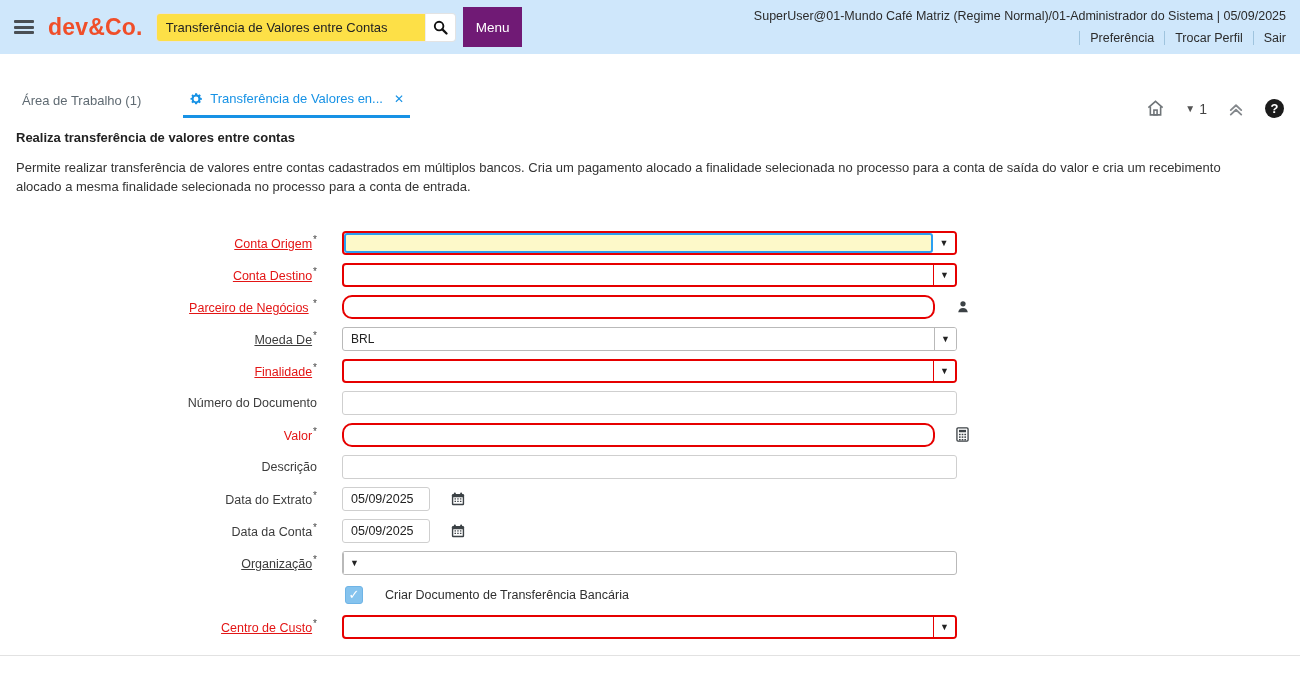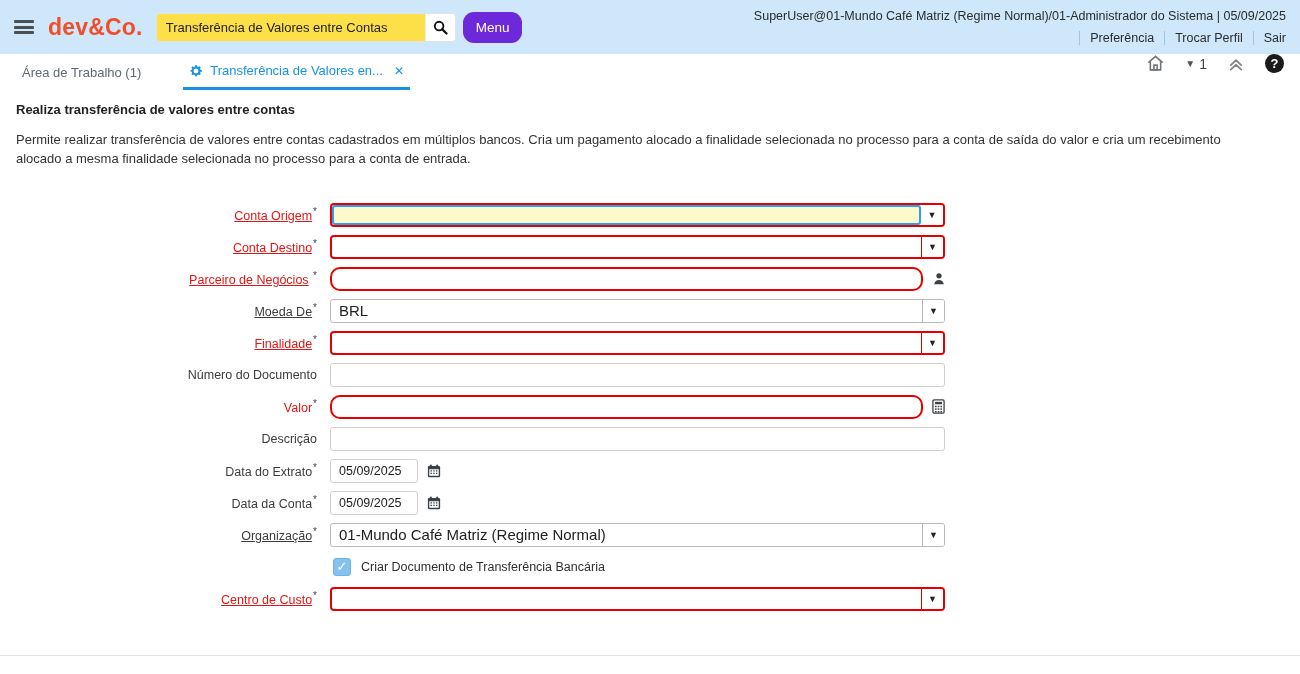--- a/index.html
+++ b/index.html
@@ -8,52 +8,52 @@
   .page { width:1300px; height:674px; display:flex; flex-direction:column; background:#fff; }
 
   
   .header { height:54px; background:#cfe7fb; display:flex; align-items:center; padding:0 14px; flex-shrink:0; }
   .hamburger { width:20px; height:14px; display:flex; flex-direction:column; justify-content:space-between; cursor:pointer; margin-right:14px; }
   .hamburger span { display:block; height:3px; background:#4a4f54; border-radius:1px; }
   .logo { font-size:23px; font-weight:800; color:#f04e29; margin-right:14px; letter-spacing:.2px; }
   .search-group { display:flex; height:27px; border-radius:3px; overflow:hidden; box-shadow:0 0 0 1px #e3e3e3; }
   .search-input { width:268px; border:none; outline:none; padding:0 9px; font-size:13px; color:#222; background:#fde047; font-family:"Liberation Sans",sans-serif; }
   .search-btn { width:30px; background:#fff; border:none; border-left:1px solid #eee; display:flex; align-items:center; justify-content:center; cursor:pointer; }
-  .menu-btn { margin-left:8px; height:31px; padding:0 13px; background:#6d28d9; border:none; border-radius:11px; color:#fff; font-size:13.5px; cursor:pointer; font-family:"Liberation Sans",sans-serif; }
+  .menu-btn { margin-left:8px; height:40px; padding:0 13px; background:#701a75; border:none; border-radius:0; color:#fff; font-size:13.5px; cursor:pointer; font-family:"Liberation Sans",sans-serif; }
   .header-spacer { flex:1; }
   .user-area { text-align:right; font-size:12.5px; color:#2b2b2b; line-height:1.5; }
   .user-links { display:flex; justify-content:flex-end; align-items:center; margin-top:3px; }
   .user-links a { color:#2b2b2b; text-decoration:none; font-size:12.5px; padding:0 10px; cursor:pointer; }
   .user-links .sep { width:1px; height:14px; background:#9fc4de; }
 
   
-  .tabbar { height:36px; display:flex; align-items:flex-start; padding:0 16px; background:#fff; flex-shrink:0; }
+  .tabbar { height:36px; display:flex; align-items:flex-end; padding:0 16px; background:#fff; flex-shrink:0;margin-top:28px; }
   .tab { display:flex; align-items:center; height:36px; padding:0 6px; font-size:13px; cursor:pointer; }
   .tab-inactive { color:#5f6a72; margin-right:36px; }
   .tab-active { color:#1792e5; border-bottom:3px solid #1792e5; gap:7px; }
   .tab-active .close-x { font-size:12px; margin-left:4px; }
   .tab-icons { margin-left:auto; display:flex; align-items:center; gap:20px; }
   .win-select { display:flex; align-items:center; gap:4px; color:#444; font-size:14px; cursor:pointer; }
   .win-caret { font-size:10px; color:#555; }
   .help-circle { width:19px; height:19px; border-radius:50%; background:#1b1b1b; color:#fff; font-size:13px; font-weight:bold; display:flex; align-items:center; justify-content:center; cursor:pointer; }
 
   
   .content { padding:12px 16px 0 16px; flex:1; }
   .proc-title { font-size:13px; font-weight:bold; color:#222; margin-bottom:14px; }
   .proc-desc { font-size:13px; color:#333; line-height:1.45; max-width:1245px; }
 
   
   .form { margin-top:34px; }
-  .row { display:flex; align-items:center; height:24px; margin-bottom:8px; }
+  .row { display:flex; align-items:center; height:24px; margin-bottom:8px;gap:12px; }
   .label-cell { width:314px; text-align:right; padding-right:13px; font-size:12.5px; color:#3c3c3c; flex-shrink:0; white-space:nowrap; }
   .lbl-red { color:#e31515; }
   .lbl-ul { text-decoration:underline; cursor:pointer; }
   sup.req { color:#444; font-size:10px; margin-left:1px; }
   .combo { display:flex; height:24px; width:615px; border:1px solid #b9b9b9; border-radius:3px; overflow:hidden; background:#fff; }
-  .combo input { flex:1; border:none; outline:none; padding:0 8px; font-size:15px; color:#222; background:transparent; font-family:"Liberation Sans",sans-serif; }
+  .combo input { flex:1; border:none; outline:none; padding:0 8px; font-size:12px; color:#222; background:transparent; font-family:"Liberation Sans",sans-serif; }
   .combo .dd-btn { width:22px; background:#fff; border:none; border-left:1px solid #b9b9b9; display:flex; align-items:center; justify-content:center; font-size:9px; color:#222; cursor:pointer; }
   .combo.req-border { border:2px solid #e60000; border-radius:4px; }
   .combo.req-border .dd-btn { border-left:1px solid #e60000; }
   .combo.focused input { background:#fdf9c9; border:2px solid #2b9ff2; border-radius:3px; }
   .combo.focused .dd-btn { border-left:none; }
   .text-input { height:24px; border:1px solid #cfcfcf; border-radius:3px; padding:0 8px; font-size:12.5px; color:#222; outline:none; width:615px; font-family:Liberation Sans, sans-serif; }
   .text-input.req-border { border:2px solid #e60000; border-radius:10px; width:593px; }
   .date-input { width:88px; }
   .field-icon { margin-left:9px; display:flex; align-items:center; color:#444; }
   .checkbox { width:18px; height:18px; background:#85c3ee; border:1px solid #6fb4e6; border-radius:3px; color:#fff; font-size:13px; display:flex; align-items:center; justify-content:center; margin-left:3px; cursor:pointer; }
@@ -267,21 +267,20 @@
                 <rect x="7.1" y="10" width="1.7" height="1.4"></rect>
                 <rect x="10.2" y="10" width="1.7" height="1.4"></rect>
               </g>
             </svg>
         </span>
       </div>
 
       <div class="row">
         <div class="label-cell"><span class="lbl-ul">Organização</span><sup class="req">*</sup></div>
         <div class="combo">
-          <input value="01-Mundo Café Matriz (Regime Normal)" style="">
           <button class="dd-btn">
               <span>▼</span>
             </button>
         </div>
       </div>
 
       <div class="row">
         <div class="label-cell"></div>
         <div class="checkbox">
             <span>✓</span>

